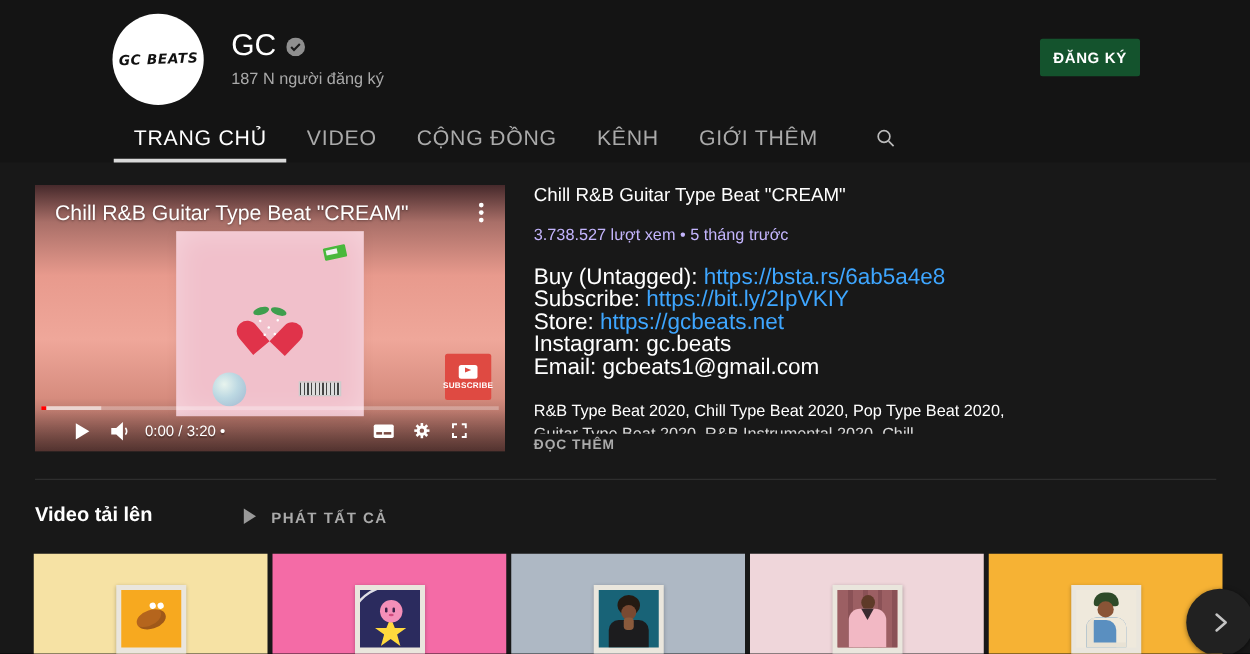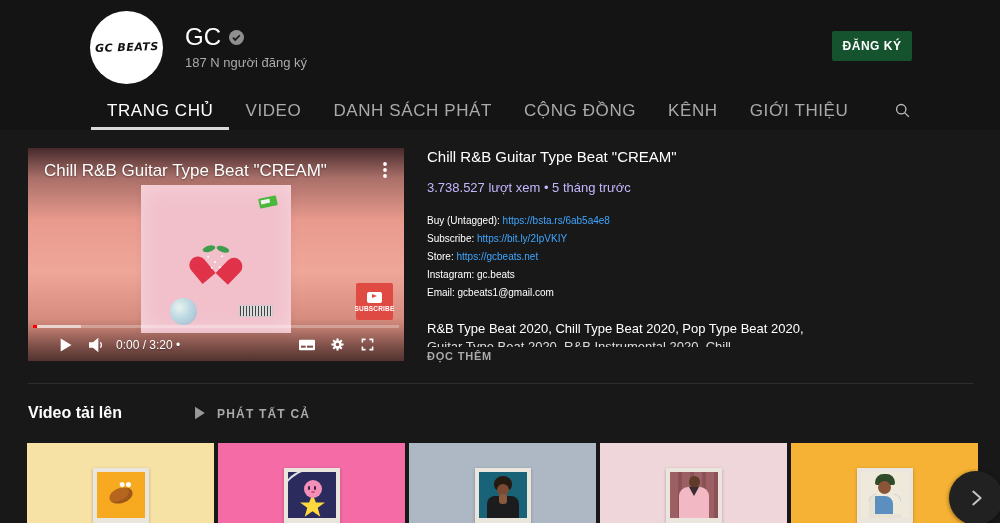--- a/index.html
+++ b/index.html
@@ -60,21 +60,21 @@
   .controls{position:absolute;left:0;right:0;bottom:0;height:33px;display:flex;align-items:center;
         background:linear-gradient(180deg,rgba(0,0,0,0) 0%,rgba(0,0,0,.25) 100%);padding:0 22px;}
   .ctl{display:flex;align-items:center;justify-content:center;width:30px;height:30px;cursor:pointer;}
   .timetxt{color:#fff;font-size:12px;margin-left:6px;text-shadow:0 1px 1px rgba(0,0,0,.3);}
   .ctl-spacer{flex:1;}
 
   
   .details{position:absolute;left:427px;top:148px;width:546px;}
   .vtitle{font-size:15px;font-weight:500;color:#fff;cursor:pointer;}
   .vmeta{margin-top:15px;font-size:13px;color:#c4b5fd;}
-  .vdesc{margin-top:17px;font-size:10px;color:#fff;line-height:18px;}
+  .vdesc{margin-top:17px;font-size:18px;color:#fff;line-height:18px;}
   .vdesc .lnk{color:#3ea6ff;cursor:pointer;text-decoration:none;}
   .tags{margin-top:18px;font-size:13px;color:#fff;line-height:18px;}
   .tagclip{height:9px;overflow:hidden;opacity:.85;}
   .readmore{margin-top:3px;font-size:11px;font-weight:bold;color:#aaa;letter-spacing:.8px;cursor:pointer;}
 
   
   .divider{position:absolute;left:28px;top:383px;width:945px;height:1px;background:#2e2e2e;}
   .uploads-head{position:absolute;left:28px;top:404px;display:flex;align-items:center;}
   .up-title{font-size:16px;font-weight:bold;color:#fff;}
   .playall{display:flex;align-items:flex-end;gap:10px;margin-left:70px;cursor:pointer;}
@@ -129,24 +129,23 @@
         <circle cx="8" cy="8" r="8" fill="#8f8f8f"></circle>
         <path d="M4.2 8.2l2.4 2.4 5-5" stroke="#1a1a1a" stroke-width="1.8" fill="none"></path>
       </svg>
     </div>
     <div class="subcount">187 N người đăng ký</div>
     <button class="subbtn" style="background: #14532d;">ĐĂNG KÝ</button>
 
     <div class="tabs">
       <div class="tab active">TRANG CHỦ</div>
       <div class="tab">VIDEO</div>
-      <div class="tab">DANH SÁCH PHÁT</div>
       <div class="tab">CỘNG ĐỒNG</div>
       <div class="tab">KÊNH</div>
-      <div class="tab">GIỚI THIỆU</div>
+      <div class="tab">GIỚI THÊM</div>
       <div class="tab-search">
         <svg width="17" height="17" viewBox="0 0 20 20">
           <circle cx="8.5" cy="8.5" r="5.5" stroke="#bbb" stroke-width="1.6" fill="none"></circle>
           <line x1="12.8" y1="12.8" x2="17.5" y2="17.5" stroke="#bbb" stroke-width="1.6"></line>
         </svg>
       </div>
     </div>
   </div>
 
   <div class="player">

